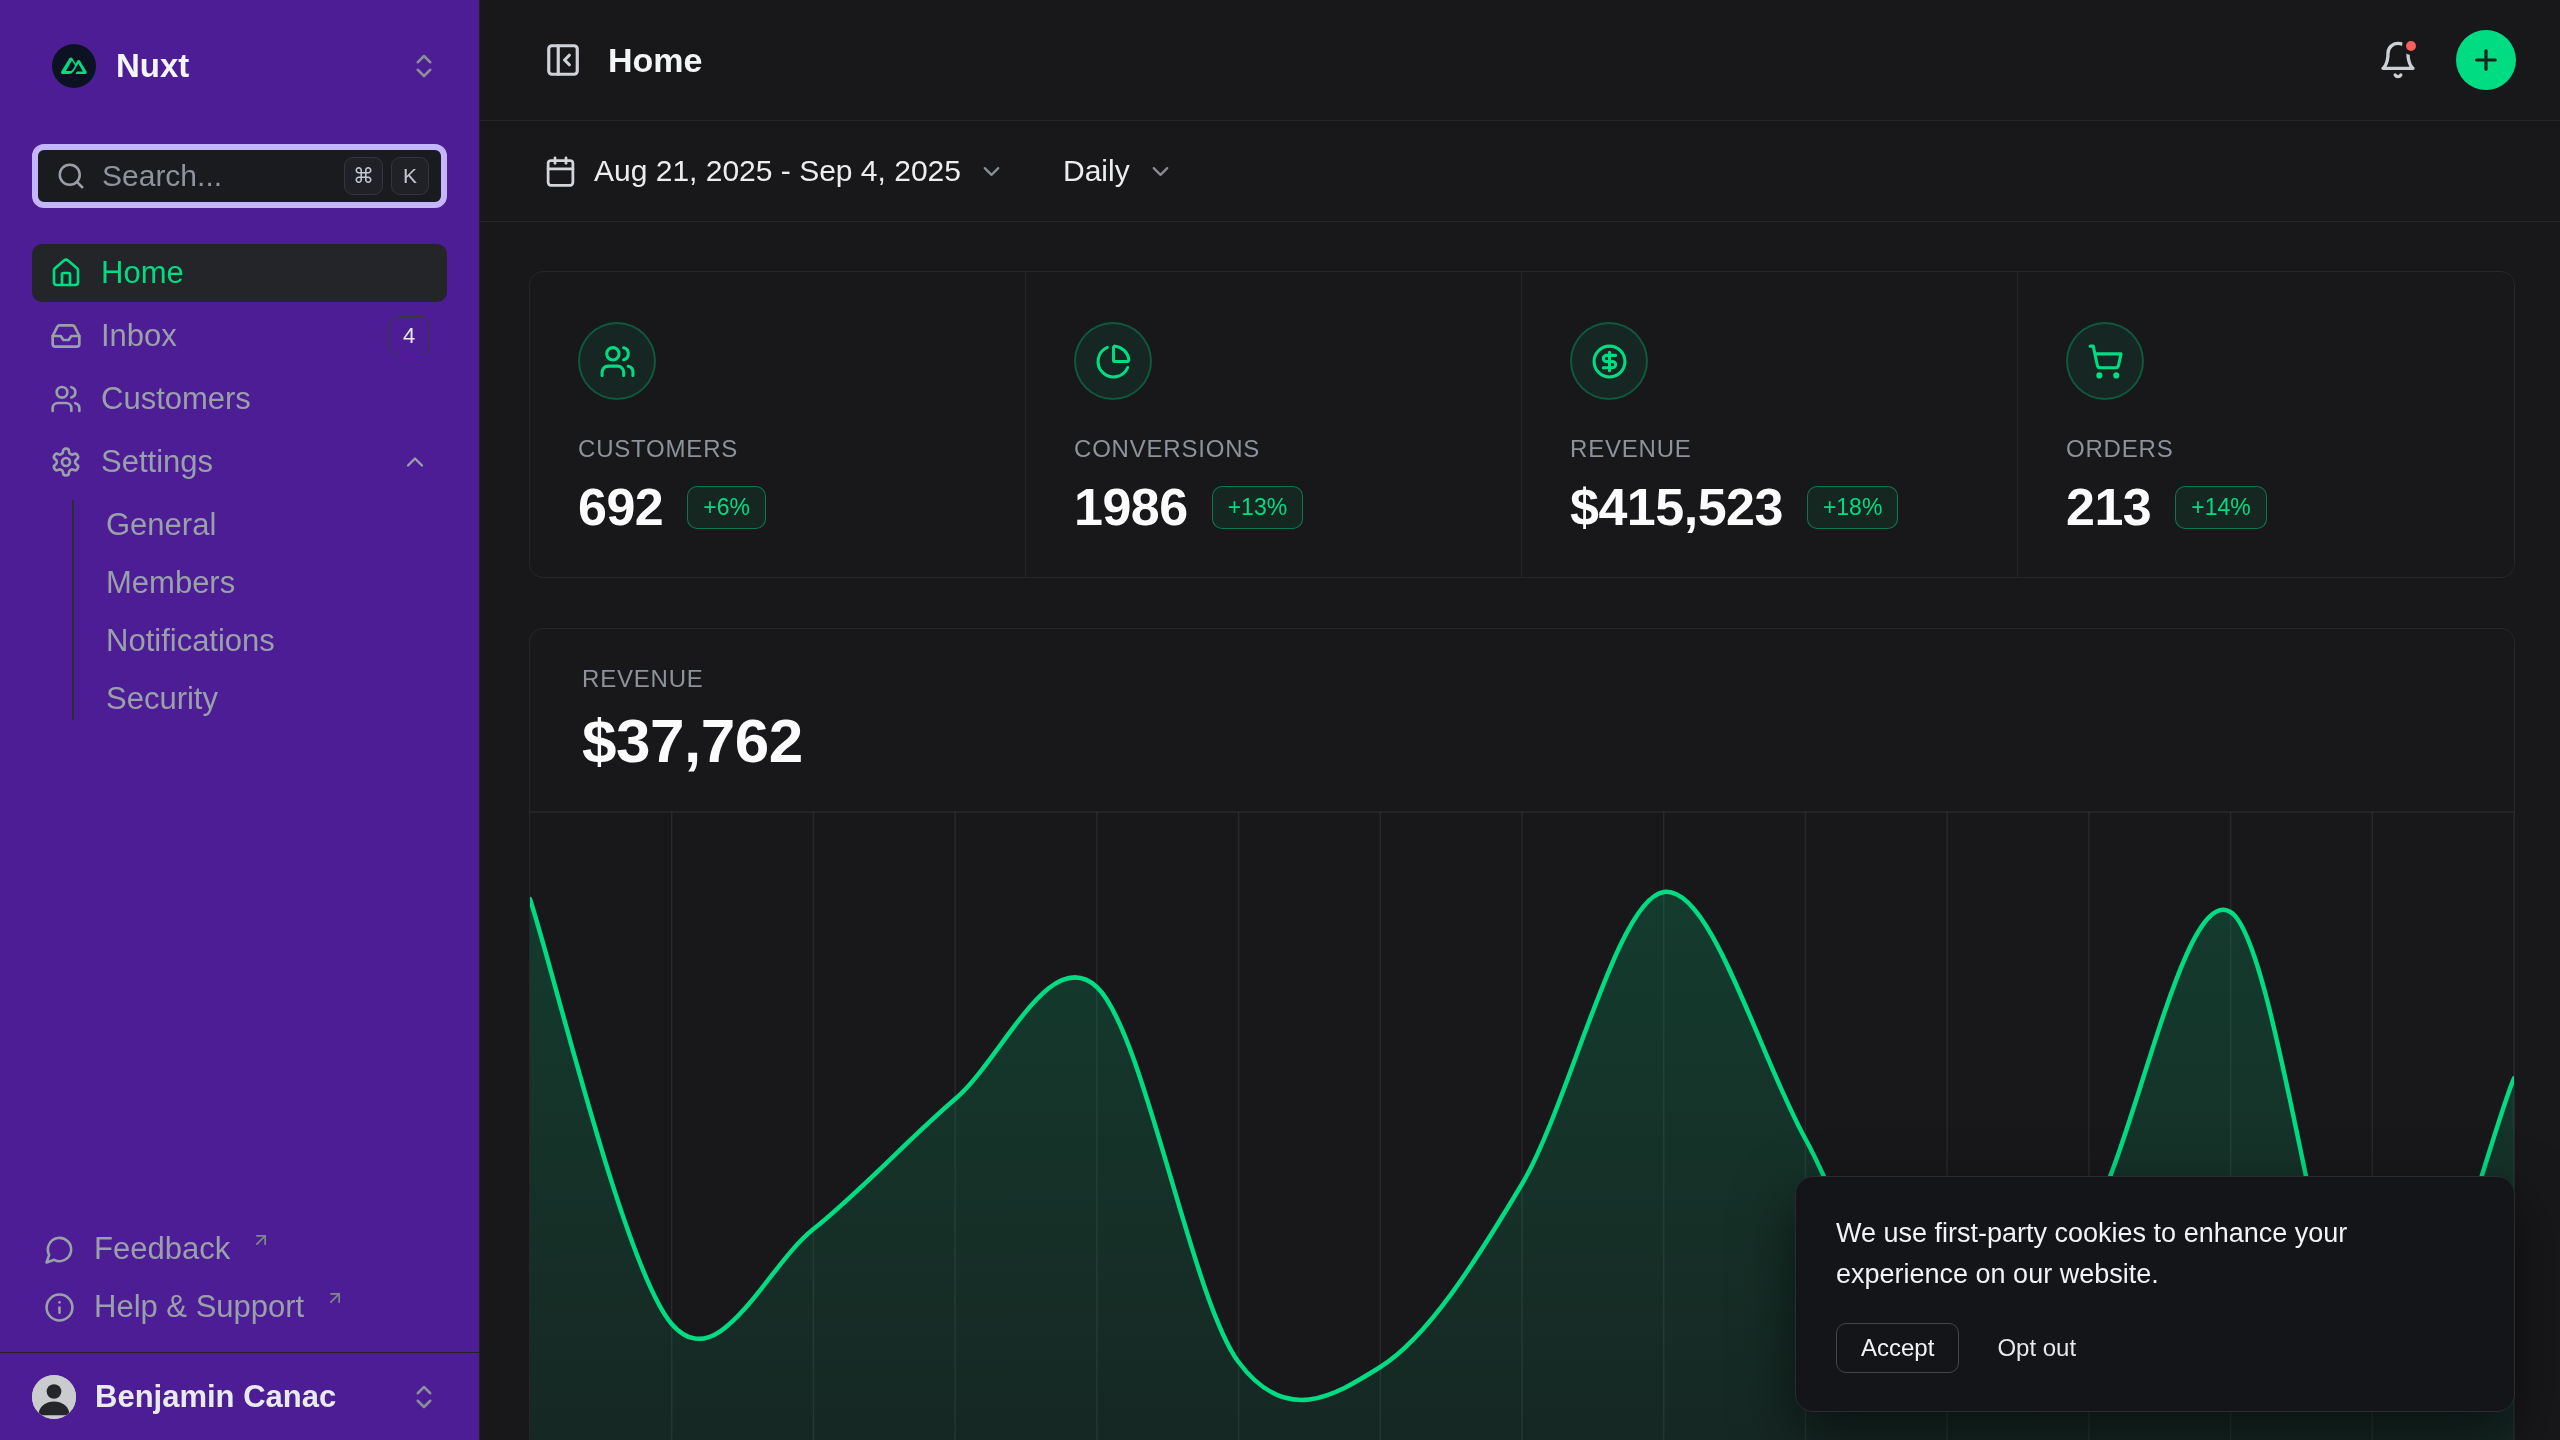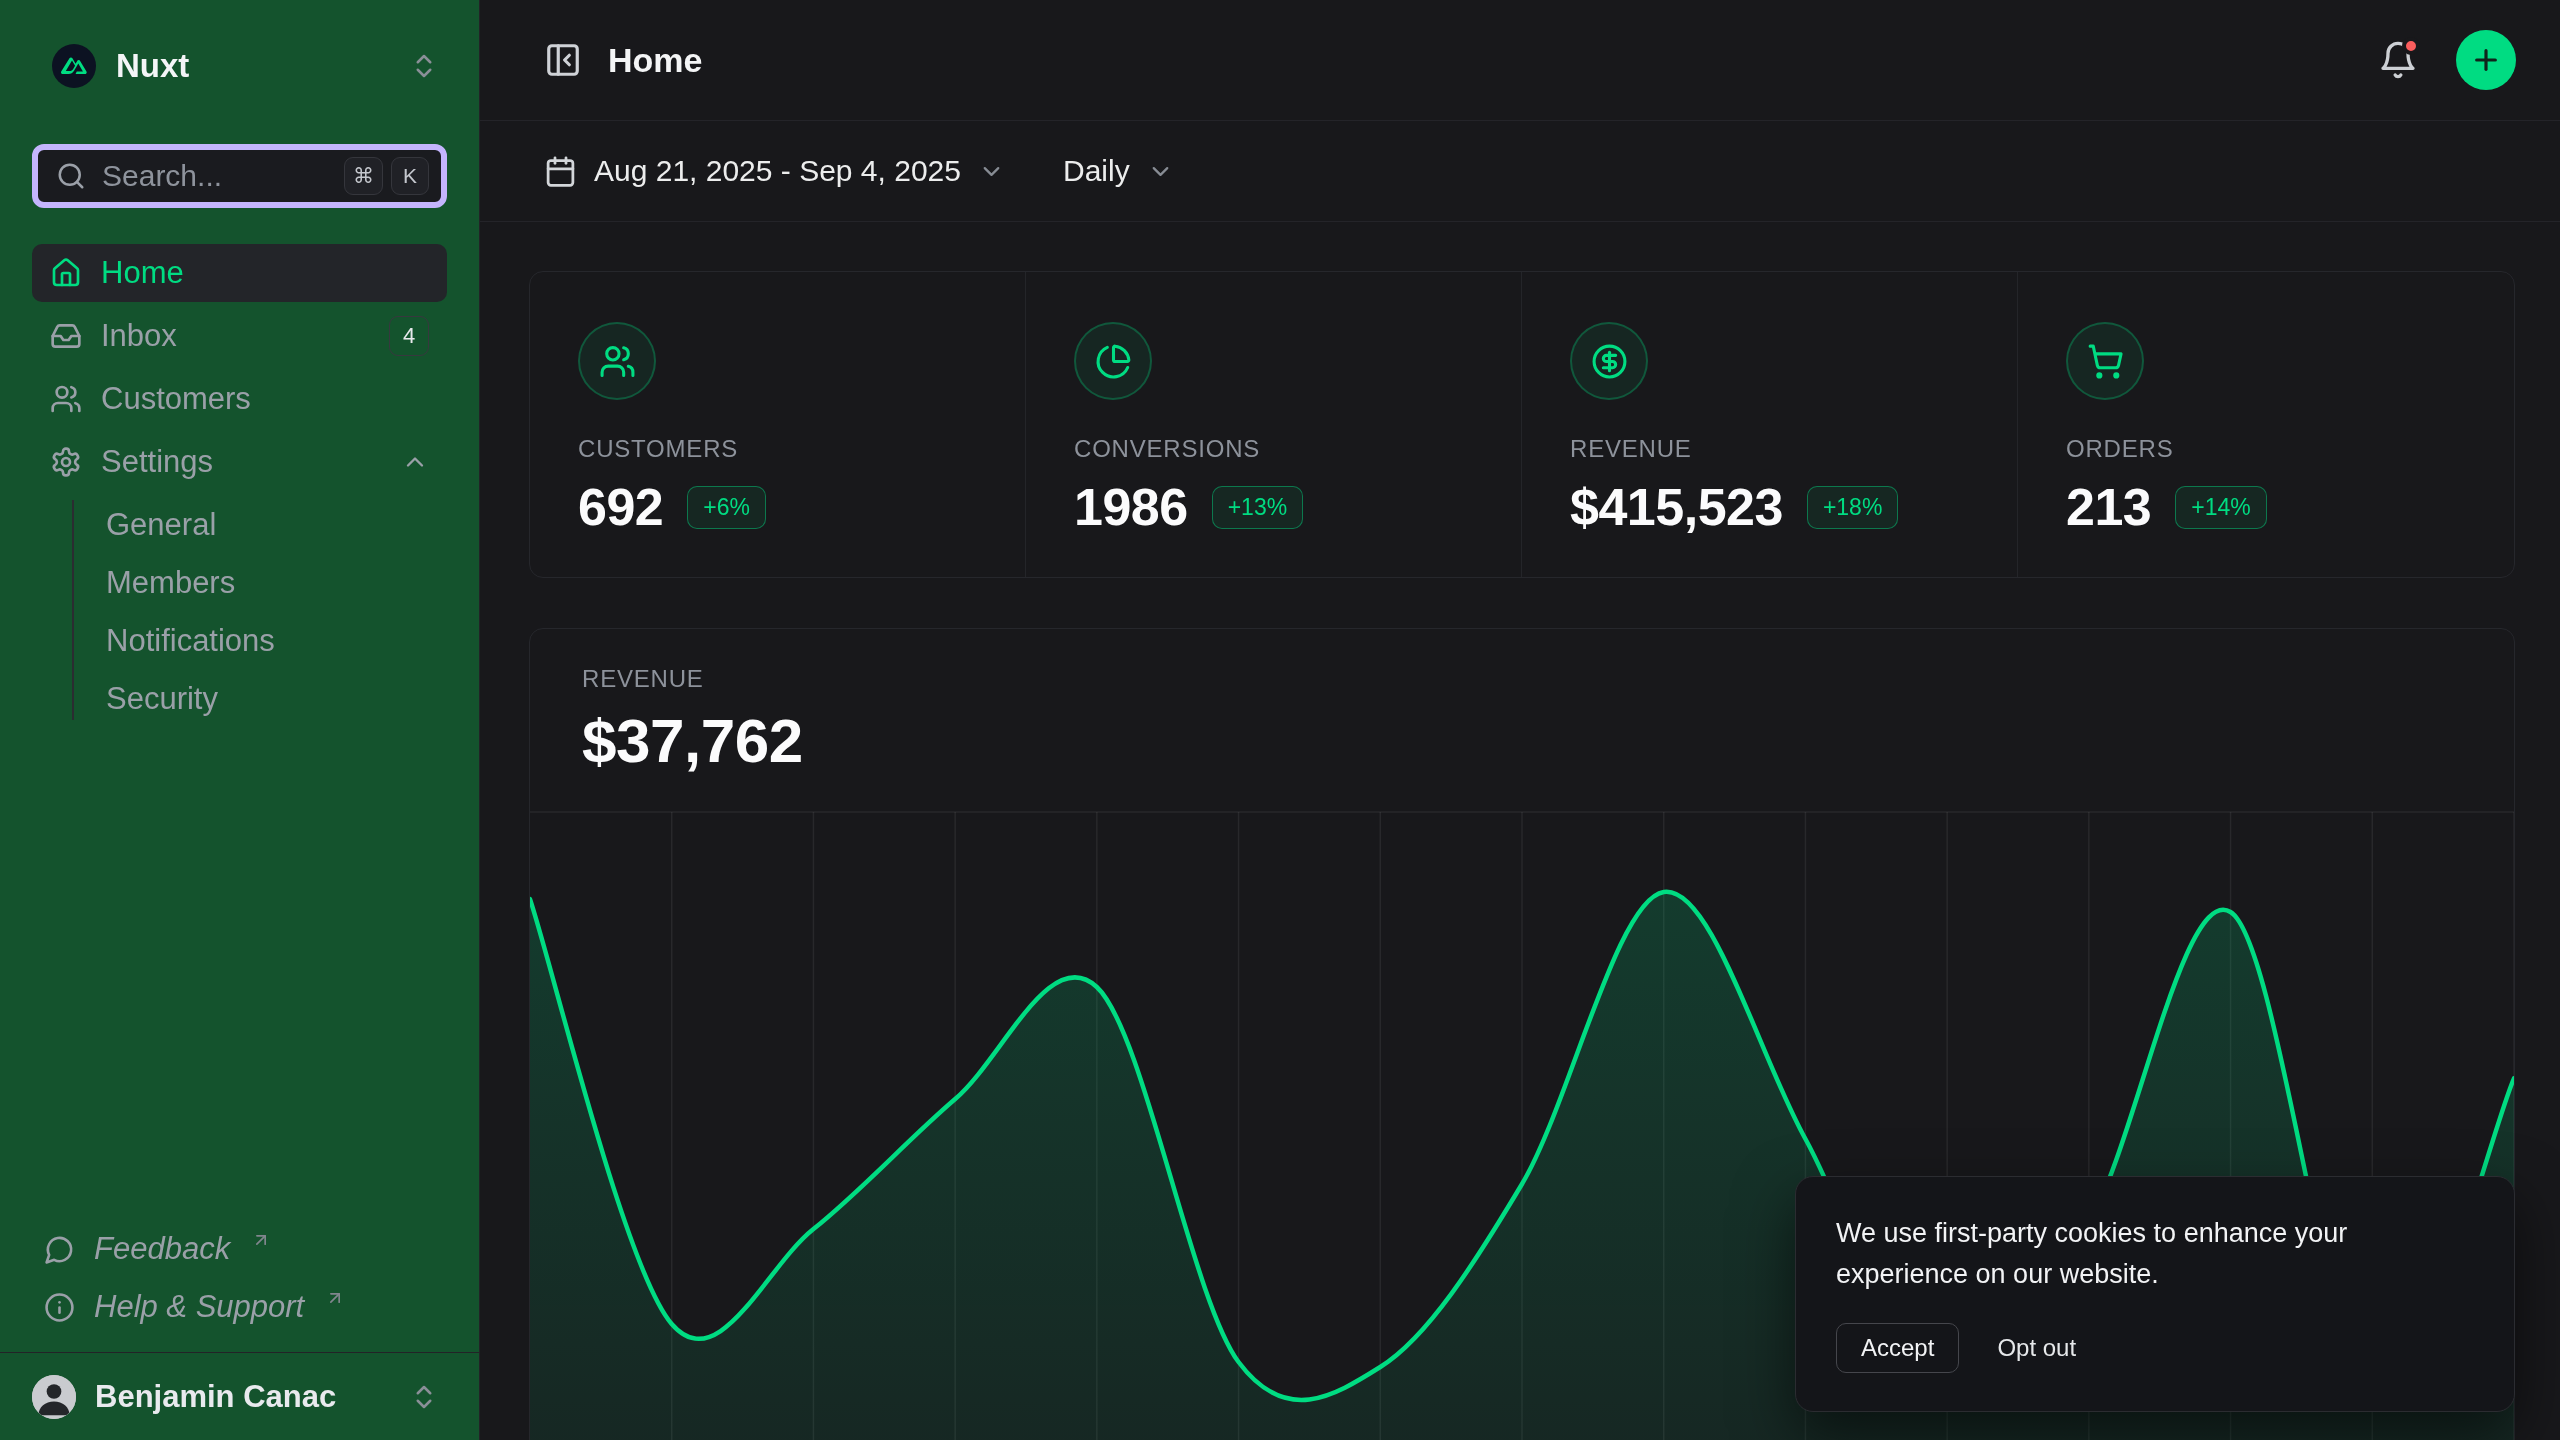--- a/index.html
+++ b/index.html
@@ -9,21 +9,21 @@
     font-family:"Liberation Sans","DejaVu Sans",sans-serif;
     color:#e8e9ec;
     display:flex;
     position:relative;
   }
   svg { display:block; }
 
   
   .sidebar {
     width:480px; min-width:480px; height:1440px;
-    background:#14532d; border-right:1px solid #232327;
+    background:#4c1d95; border-right:1px solid #232327;
     display:flex; flex-direction:column;
   }
   .workspace-row {
     margin:38px 40px 0 52px; height:56px;
     display:flex; align-items:center; cursor:pointer;
   }
   .ws-logo {
     width:44px; height:44px; border-radius:50%;
     background:#0c1222; display:flex; align-items:center; justify-content:center;
   }
@@ -67,21 +67,21 @@
   .subnav { position:relative; padding-left:74px; margin-bottom:4px; }
   .subnav::before {
     content:""; position:absolute; left:40px; top:4px; bottom:8px;
     width:2px; background:#2b2c31;
   }
   .sub-item {
     height:58px; display:flex; align-items:center;
     font-size:31px; color:#9aa0a8; cursor:pointer; border-radius:10px;
   }
 
-  .sidebar-footer { margin-top:auto; padding:0 32px 16px;font-style:italic; }
+  .sidebar-footer { margin-top:auto; padding:0 32px 16px; }
   .footer-item {
     height:58px; padding:0 12px; display:flex; align-items:center; gap:19px;
     color:#9aa0a8; font-size:31px; cursor:pointer; border-radius:10px;
   }
   .footer-item .ficon svg { width:31px; height:31px; }
   .ext-arrow { color:#81868e; align-self:flex-start; margin:10px 0 0 2px; }
   .ext-arrow svg { width:20px; height:20px; }
 
   .user-row {
     border-top:1px solid #232327; padding:18px 40px 18px 32px; height:88px;

